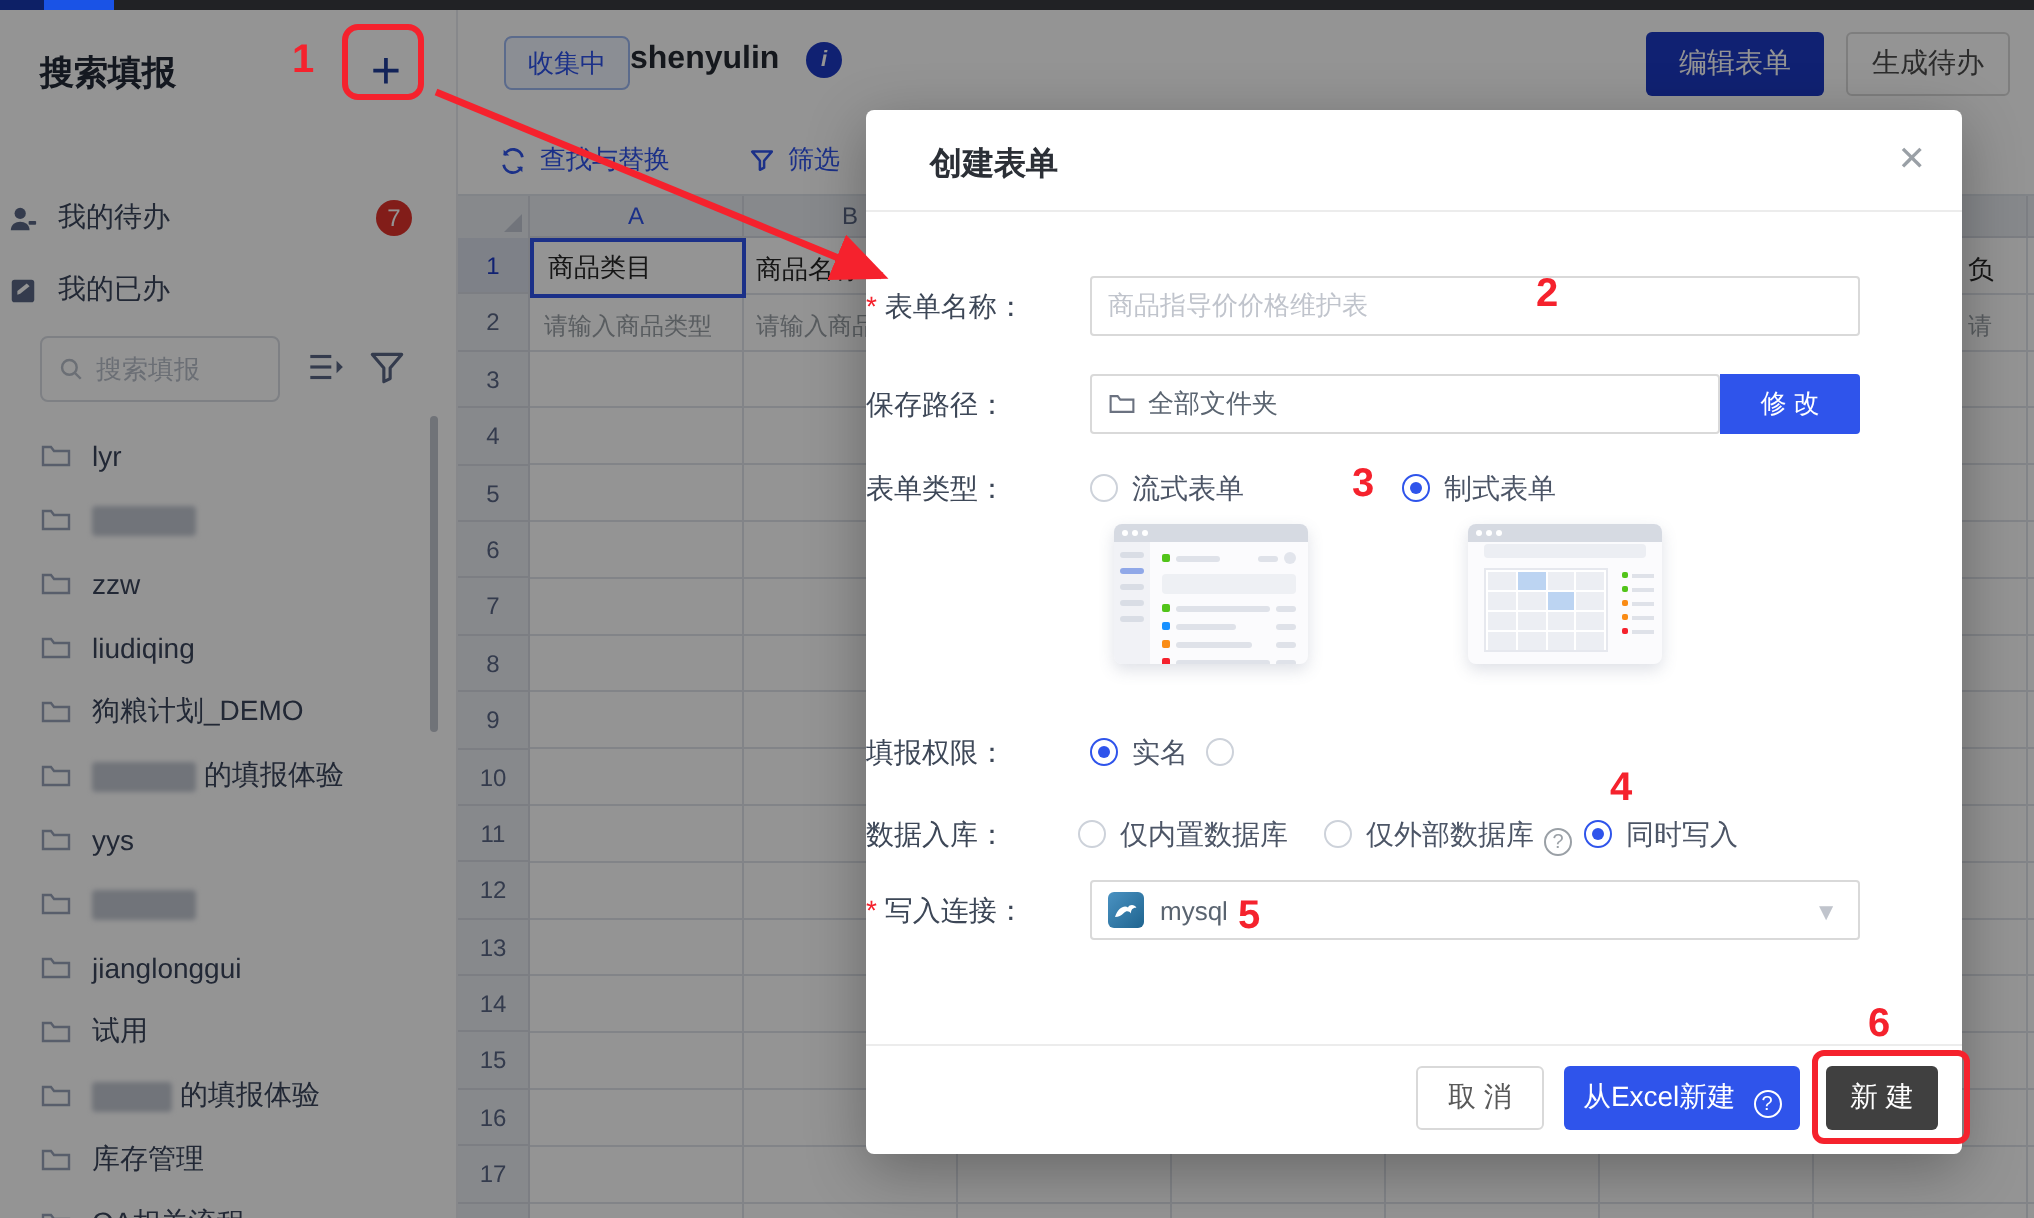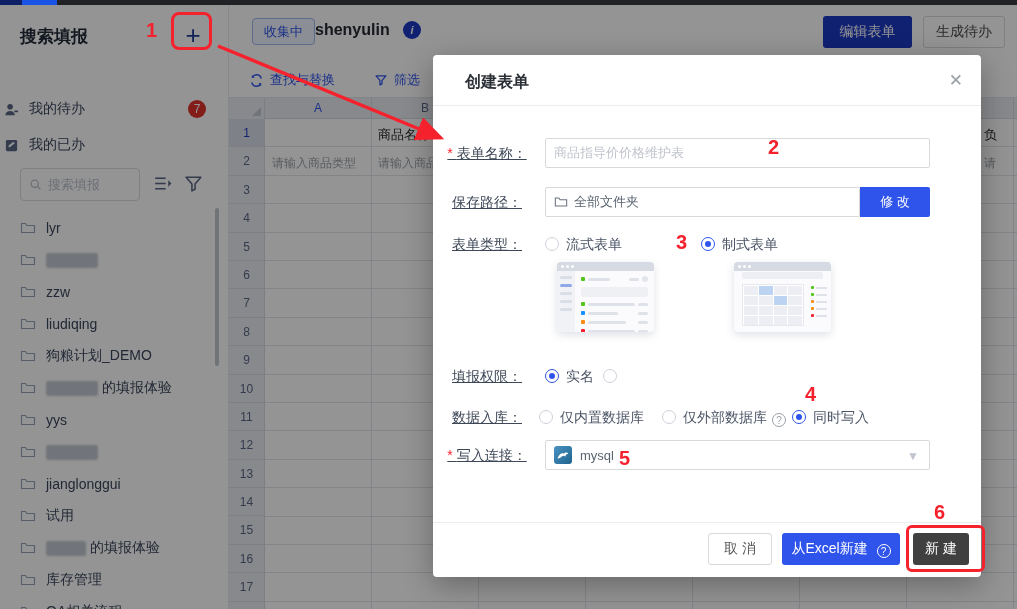--- a/index.html
+++ b/index.html
@@ -58,21 +58,21 @@
   .cell-hint { position:absolute; font-size:12px; color:#9aa0a6; white-space:nowrap; }
 
   
   .dim { position:absolute; left:0; top:0; width:1017px; height:609px; background:rgba(0,0,0,0.42); z-index:10; }
 
   
   .modal { position:absolute; left:433px; top:55px; width:548px; height:522px; background:#fff; border-radius:4px; box-shadow:0 8px 30px rgba(0,0,0,.3); z-index:20; font-size:14px; }
   .m-title { position:absolute; left:32px; top:17px; font-size:16px; font-weight:bold; color:#2b2f36; }
   .m-close { position:absolute; right:18px; top:15px; font-size:17px; color:#9aa0a6; cursor:pointer; }
   .m-hdiv { position:absolute; left:0; top:50px; width:548px; height:1px; background:#ececec; }
-  .m-label { position:absolute; width:108px; text-align:center; color:#3d4757; font-size:14px;text-decoration:underline; }
+  .m-label { position:absolute; width:108px; text-align:left; color:#3d4757; font-size:14px; }
   .req::before { content:"* "; color:#f5222d; }
   .m-input { position:absolute; left:112px; width:385px; height:30px; border:1px solid #d9d9d9; border-radius:2px; background:#fff; font-size:13px; color:#262626; padding:0 8px; display:flex; align-items:center; }
   .m-input .ph { color:#c0c4cc; }
   .btn-mod { position:absolute; left:427px; width:70px; height:30px; background:#2f54eb; color:#fff; border:none; border-radius:0 2px 2px 0; font-size:13px; cursor:pointer; }
   .radio { display:inline-block; width:14px; height:14px; border:1px solid #cdd2da; border-radius:50%; background:#fff; vertical-align:-2px; margin-right:7px; position:relative; cursor:pointer; }
   .radio.on { border-color:#2f54eb; }
   .radio.on::after { content:""; position:absolute; left:3px; top:3px; width:6px; height:6px; border-radius:50%; background:#2f54eb; }
   .ropt { position:absolute; color:#4c5souls566; font-size:14px; color:#4c5566; white-space:nowrap; cursor:pointer; }
   .qc { display:inline-block; width:14px; height:14px; border:1px solid #9aa0a6; border-radius:50%; color:#9aa0a6; font-size:10px; line-height:13px; text-align:center; margin-left:5px; vertical-align:-2px; }
   .qc.inv { border-color:#fff; color:#fff; }
@@ -285,20 +285,21 @@
         <div class="rownum">11</div>
         <div class="rownum">12</div>
         <div class="rownum">13</div>
         <div class="rownum">14</div>
         <div class="rownum">15</div>
         <div class="rownum">16</div>
         <div class="rownum">17</div>
         <div class="rownum">18</div>
       </div>
 
+    <div class="cell-sel">商品类目</div>
     <div class="cell-txt" style="left:149px; top:121px;">商品名称</div>
     <div class="cell-hint" style="left:43px; top:150px;">请输入商品类型</div>
     <div class="cell-hint" style="left:149px; top:150px;">请输入商品</div>
     <div class="cell-txt" style="left:755px; top:121px;">负</div>
     <div class="cell-hint" style="left:755px; top:150px;">请</div>
   </div>
 
   <div class="dim"></div>
   <div class="topstrip">
       <div class="seg1"></div>

